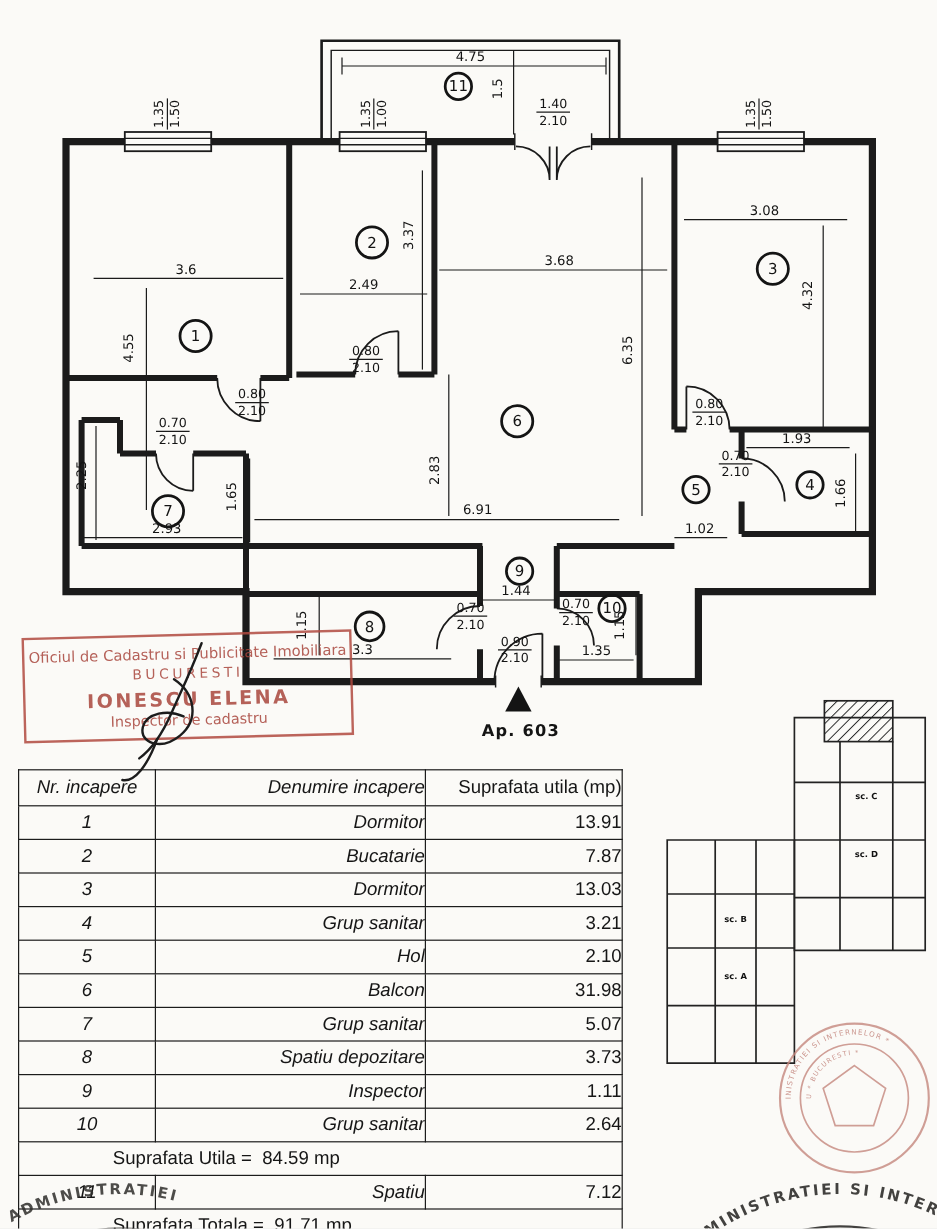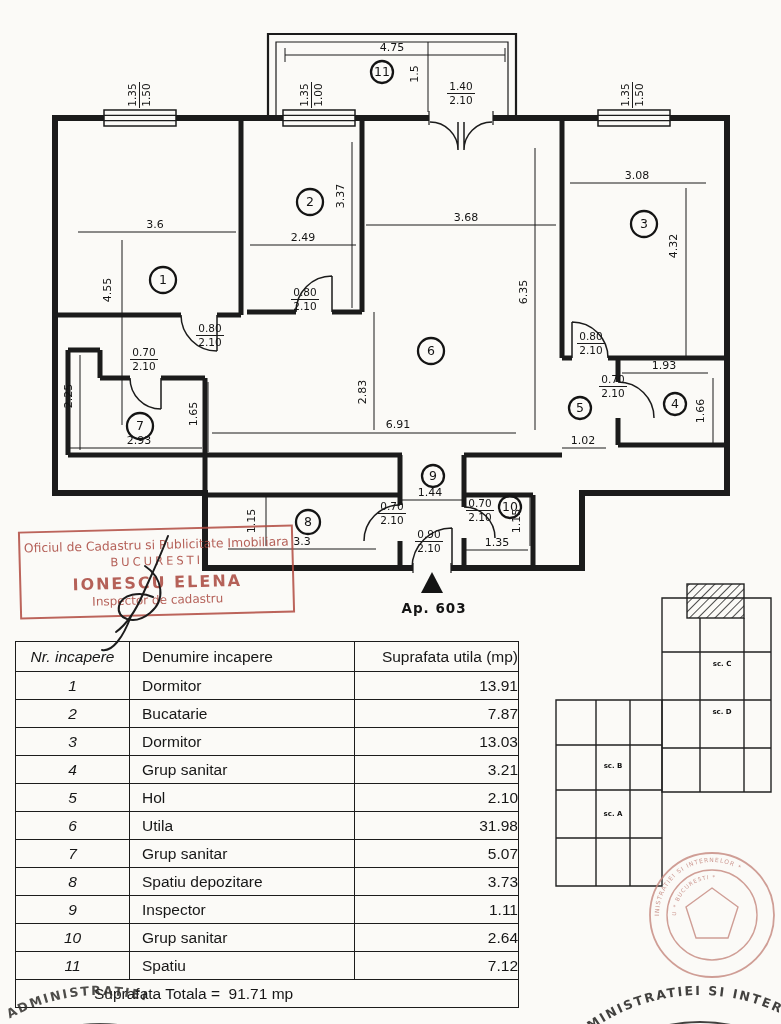--- a/index.html
+++ b/index.html
@@ -34,21 +34,21 @@
   .rrt{fill:#bf7d74;text-anchor:middle;}
   .bst{font-size:12.5px;font-weight:bold;fill:#2e2d2b;letter-spacing:2px;}
   .sig{stroke:#1c1c1c;stroke-width:2;fill:none;stroke-linecap:round;}
   
   #area-table{position:absolute;left:15px;top:641px;width:488px;z-index:2;
       border-collapse:collapse;table-layout:fixed;color:#161616;}
   #area-table td,#area-table th{border:1.6px solid #1c1c1c;font-size:15.5px;font-weight:normal;
       padding:0;height:27px;overflow:hidden;white-space:pre;}
   #area-table thead th{height:29px;}
   #area-table .c0{width:113px;text-align:center;font-style:italic;}
-  #area-table .c1{width:212px;text-align:left;padding-left:12px;}
+  #area-table .c1{width:212px;text-align:right;padding-left:12px;font-style:italic;}
   #area-table .c2{width:163px;text-align:right;}
   #area-table .merged{text-align:left;padding-left:78px;}
 </style>
 </head>
 <body>
 
 <div id="page">
 
 <svg id="base-svg" width="781" height="1024" viewBox="0 0 781 1024">
 
@@ -318,21 +318,21 @@
           <td class="c1">Grup sanitar</td>
           <td class="c2">3.21</td>
         </tr>
         <tr>
           <td class="c0">5</td>
           <td class="c1">Hol</td>
           <td class="c2">2.10</td>
         </tr>
         <tr>
           <td class="c0">6</td>
-          <td class="c1">Utila</td>
+          <td class="c1">Balcon</td>
           <td class="c2">31.98</td>
         </tr>
         <tr>
           <td class="c0">7</td>
           <td class="c1">Grup sanitar</td>
           <td class="c2">5.07</td>
         </tr>
         <tr>
           <td class="c0">8</td>
           <td class="c1">Spatiu depozitare</td>
@@ -343,20 +343,23 @@
           <td class="c1">Inspector</td>
           <td class="c2">1.11</td>
         </tr>
         <tr>
           <td class="c0">10</td>
           <td class="c1">Grup sanitar</td>
           <td class="c2">2.64</td>
         </tr>
       </tbody>
   <tbody>
+    <tr>
+      <td class="merged" colspan="3">Suprafata Utila =  84.59 mp</td>
+    </tr>
     <tr>
       <td class="c0">11</td>
       <td class="c1">Spatiu</td>
       <td class="c2">7.12</td>
     </tr>
     <tr>
       <td class="merged" colspan="3">Suprafata Totala =  91.71 mp</td>
     </tr>
   </tbody>
 </table>

